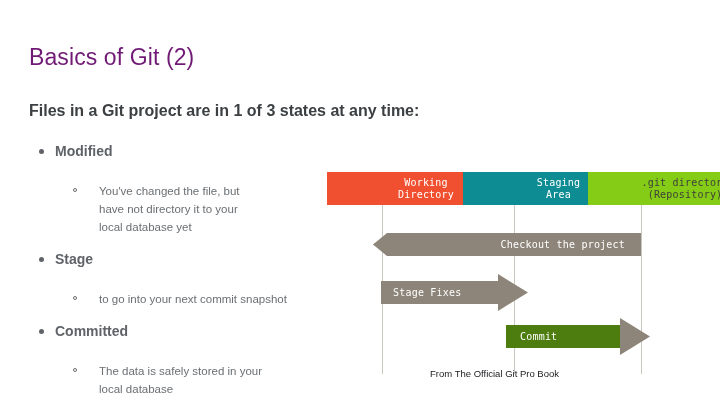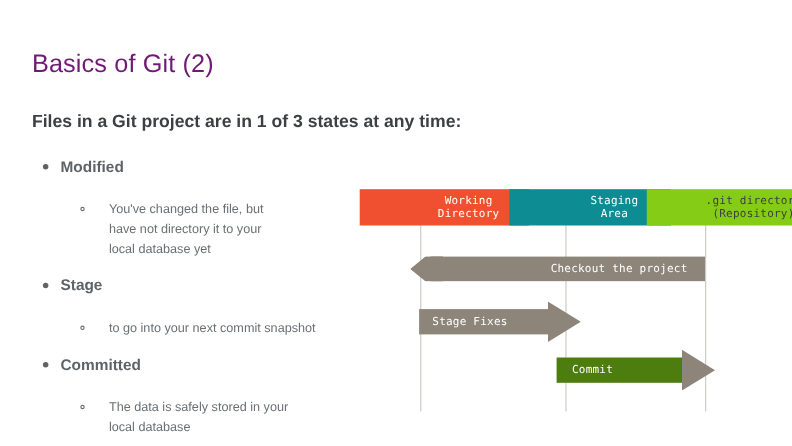--- a/index.html
+++ b/index.html
@@ -289,16 +289,17 @@
     <div class="arrow arrow-stage">
       <span>Stage Fixes</span>
       <span class="head"></span>
     </div>
 
     <div class="arrow arrow-commit">
       <span>Commit</span>
       <span class="head"></span>
     </div>
 
+    <div class="caption">From The Official Git Pro Book</div>
 
   </div>
 
 </div>
 
 </body></html>

